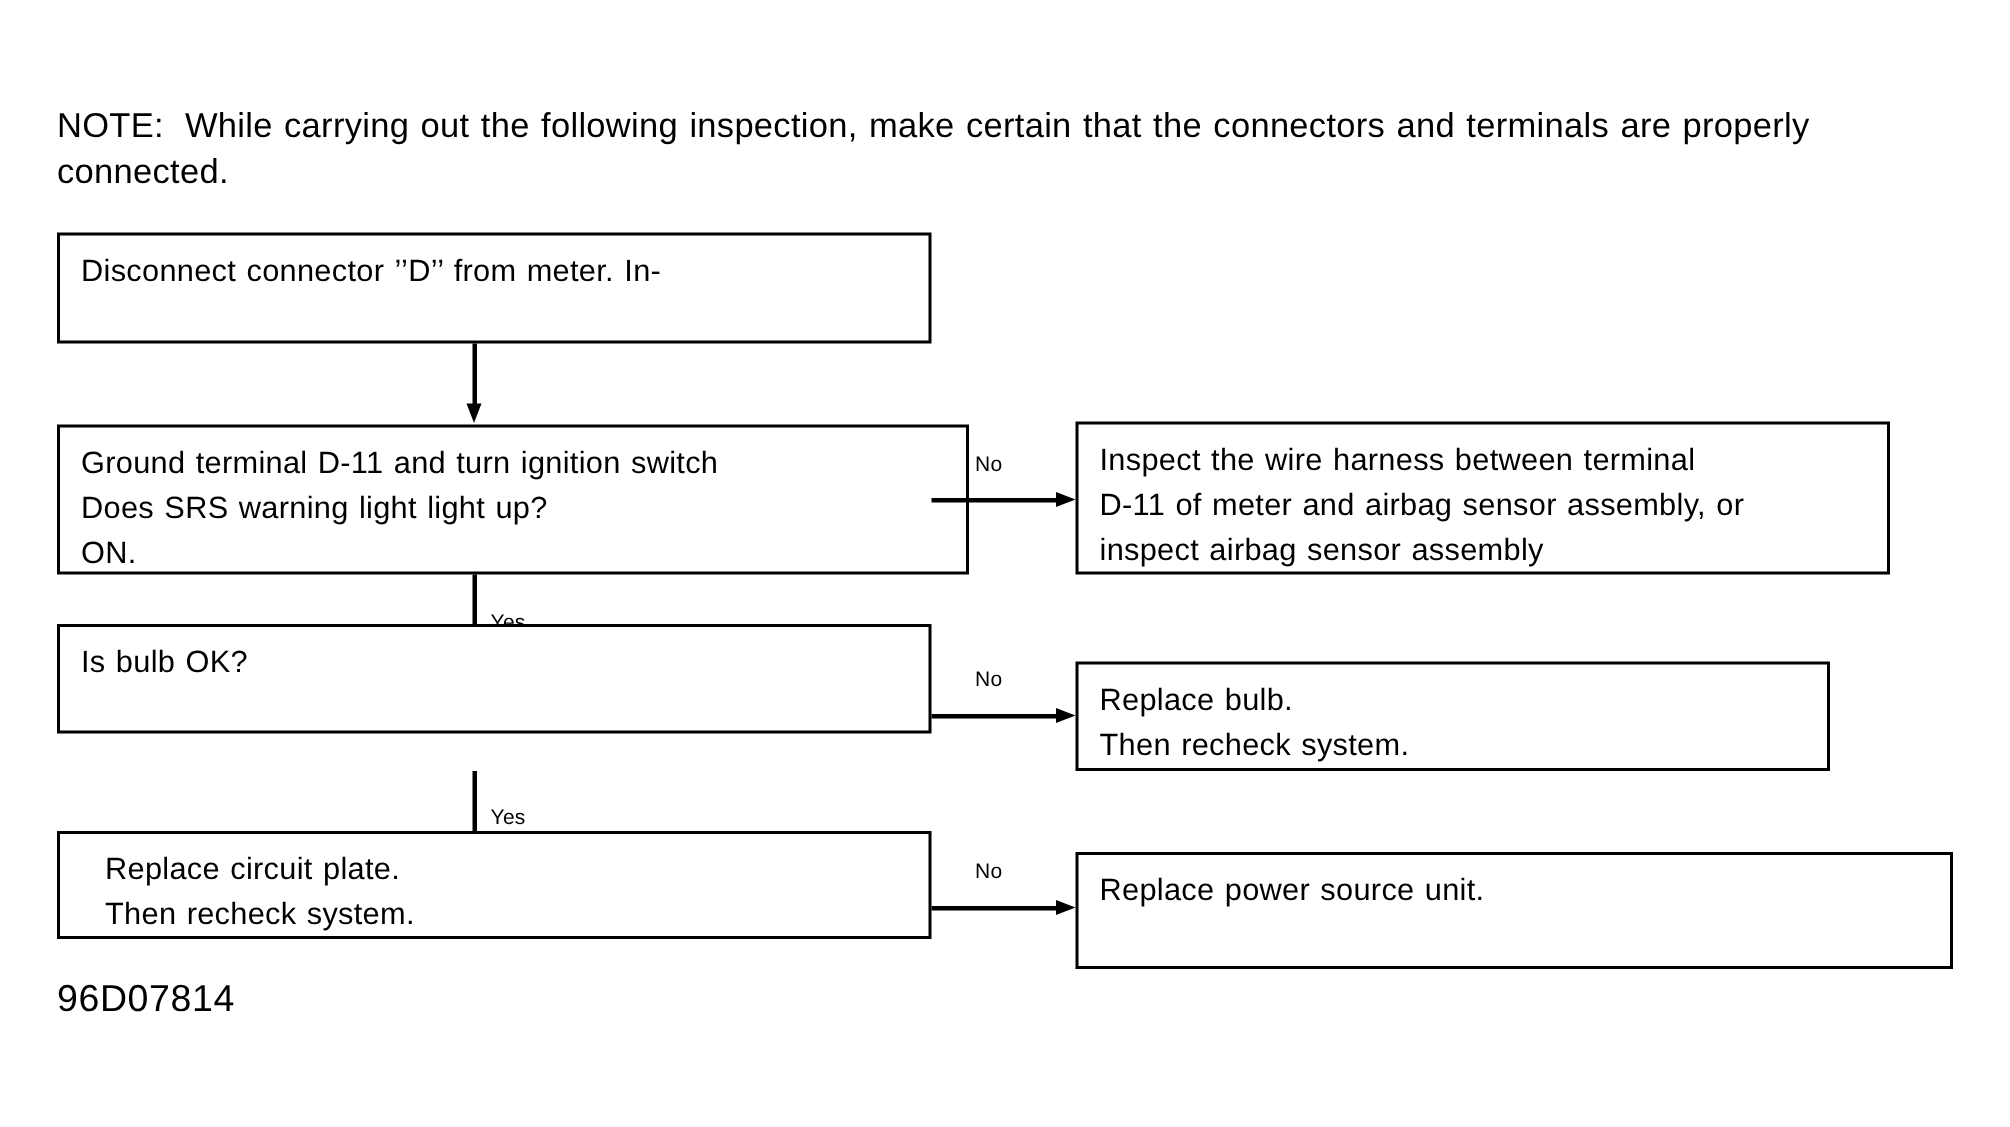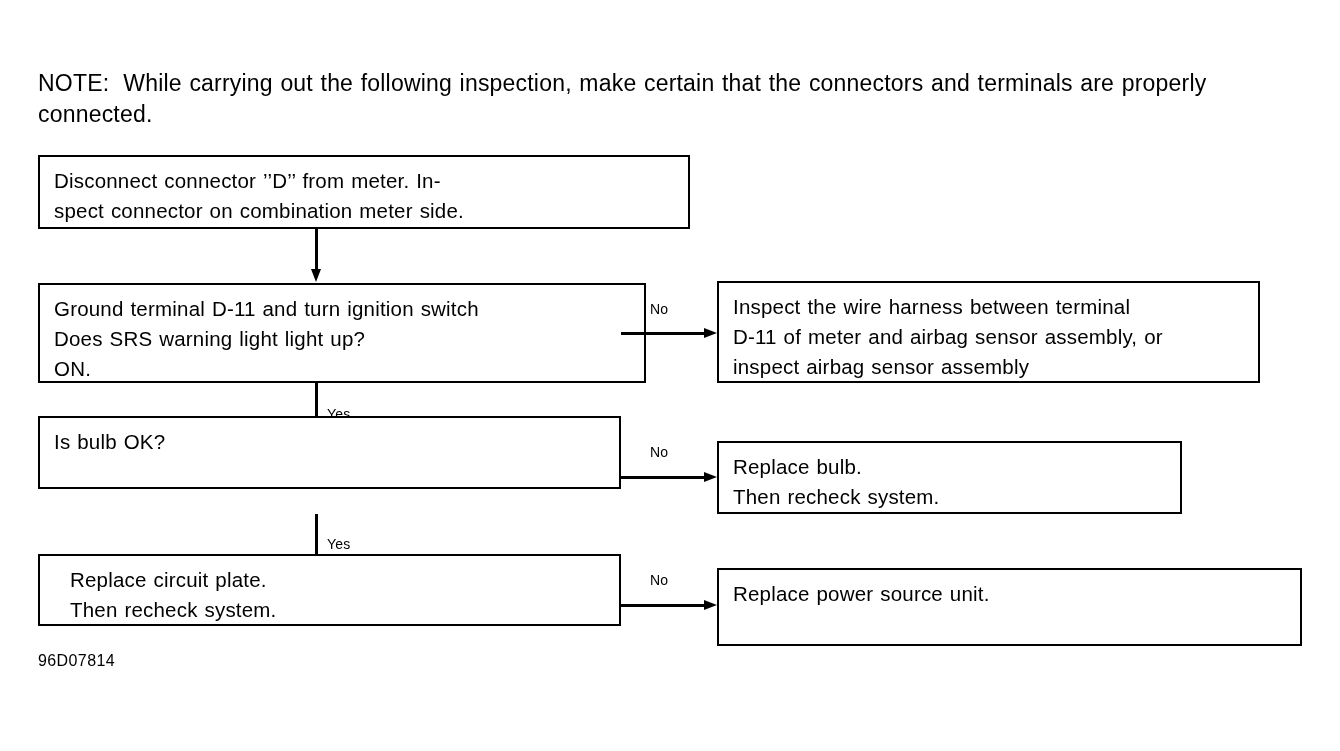--- a/index.html
+++ b/index.html
@@ -85,35 +85,34 @@
     line-height: 24px;
     letter-spacing: 0.2px;
     white-space: nowrap;
   }
 
   
   .fig-id {
     position: absolute;
     left: 38px;
     top: 652px;
-    font-size: 16px;
+    font-size: 25px;
     letter-spacing: 0.4px;
     white-space: nowrap;
   }
 </style>
 </head>
 <body>
 
 <div id="page">
 
   <div class="note"><span class="note-label">NOTE:</span><span>While carrying out the following inspection, make certain that the connectors and terminals are properly connected.</span></div>
 
-  <div class="fbox" style="left:38px; top:155px; width:652px; height:74px;">
+  <div class="fbox" style="left:38px; top:155px; width:583px; height:74px;">
     <div class="line">Disconnect connector ’’D’’ from meter. In-</div>
-    <div class="line">spect connector on combination meter side.</div>
   </div>
 
   <div class="vline" style="left:315px; top:229px; height:42px;"></div>
   <div class="arrow-down" style="left:311px; top:269px;"></div>
 
   <div class="fbox" style="left:38px; top:283px; width:608px; height:100px;">
     <div class="line">Ground terminal D-11 and turn ignition switch</div>
     <div class="line">Does SRS warning light light up?</div>
     <div class="line">ON.</div>
   </div>
@@ -133,21 +132,21 @@
   <div class="edge-label" style="left:327px; top:402px;">Yes</div>
 
   <div class="fbox" style="left:38px; top:416px; width:583px; height:73px;">
     <div class="line">Is bulb OK?</div>
   </div>
 
   <div class="hline" style="left:621px; top:476px; width:86px;"></div>
   <div class="arrow-right" style="left:704px; top:472px;"></div>
   <div class="edge-label" style="left:650px; top:440px;">No</div>
 
-  <div class="fbox" style="left:717px; top:441px; width:465px; height:73px;">
+  <div class="fbox" style="left:717px; top:441px; width:503px; height:73px;">
     <div class="line">Replace bulb.</div>
     <div class="line">Then recheck system.</div>
   </div>
 
   <div class="vline" style="left:315px; top:514px; height:43px;"></div>
   <div class="arrow-down" style="left:311px; top:555px;"></div>
   <div class="edge-label" style="left:327px; top:532px;">Yes</div>
 
   <div class="fbox" style="left:38px; top:554px; width:583px; height:72px;padding-left:30px;">
     <div class="line">Replace circuit plate.</div>

